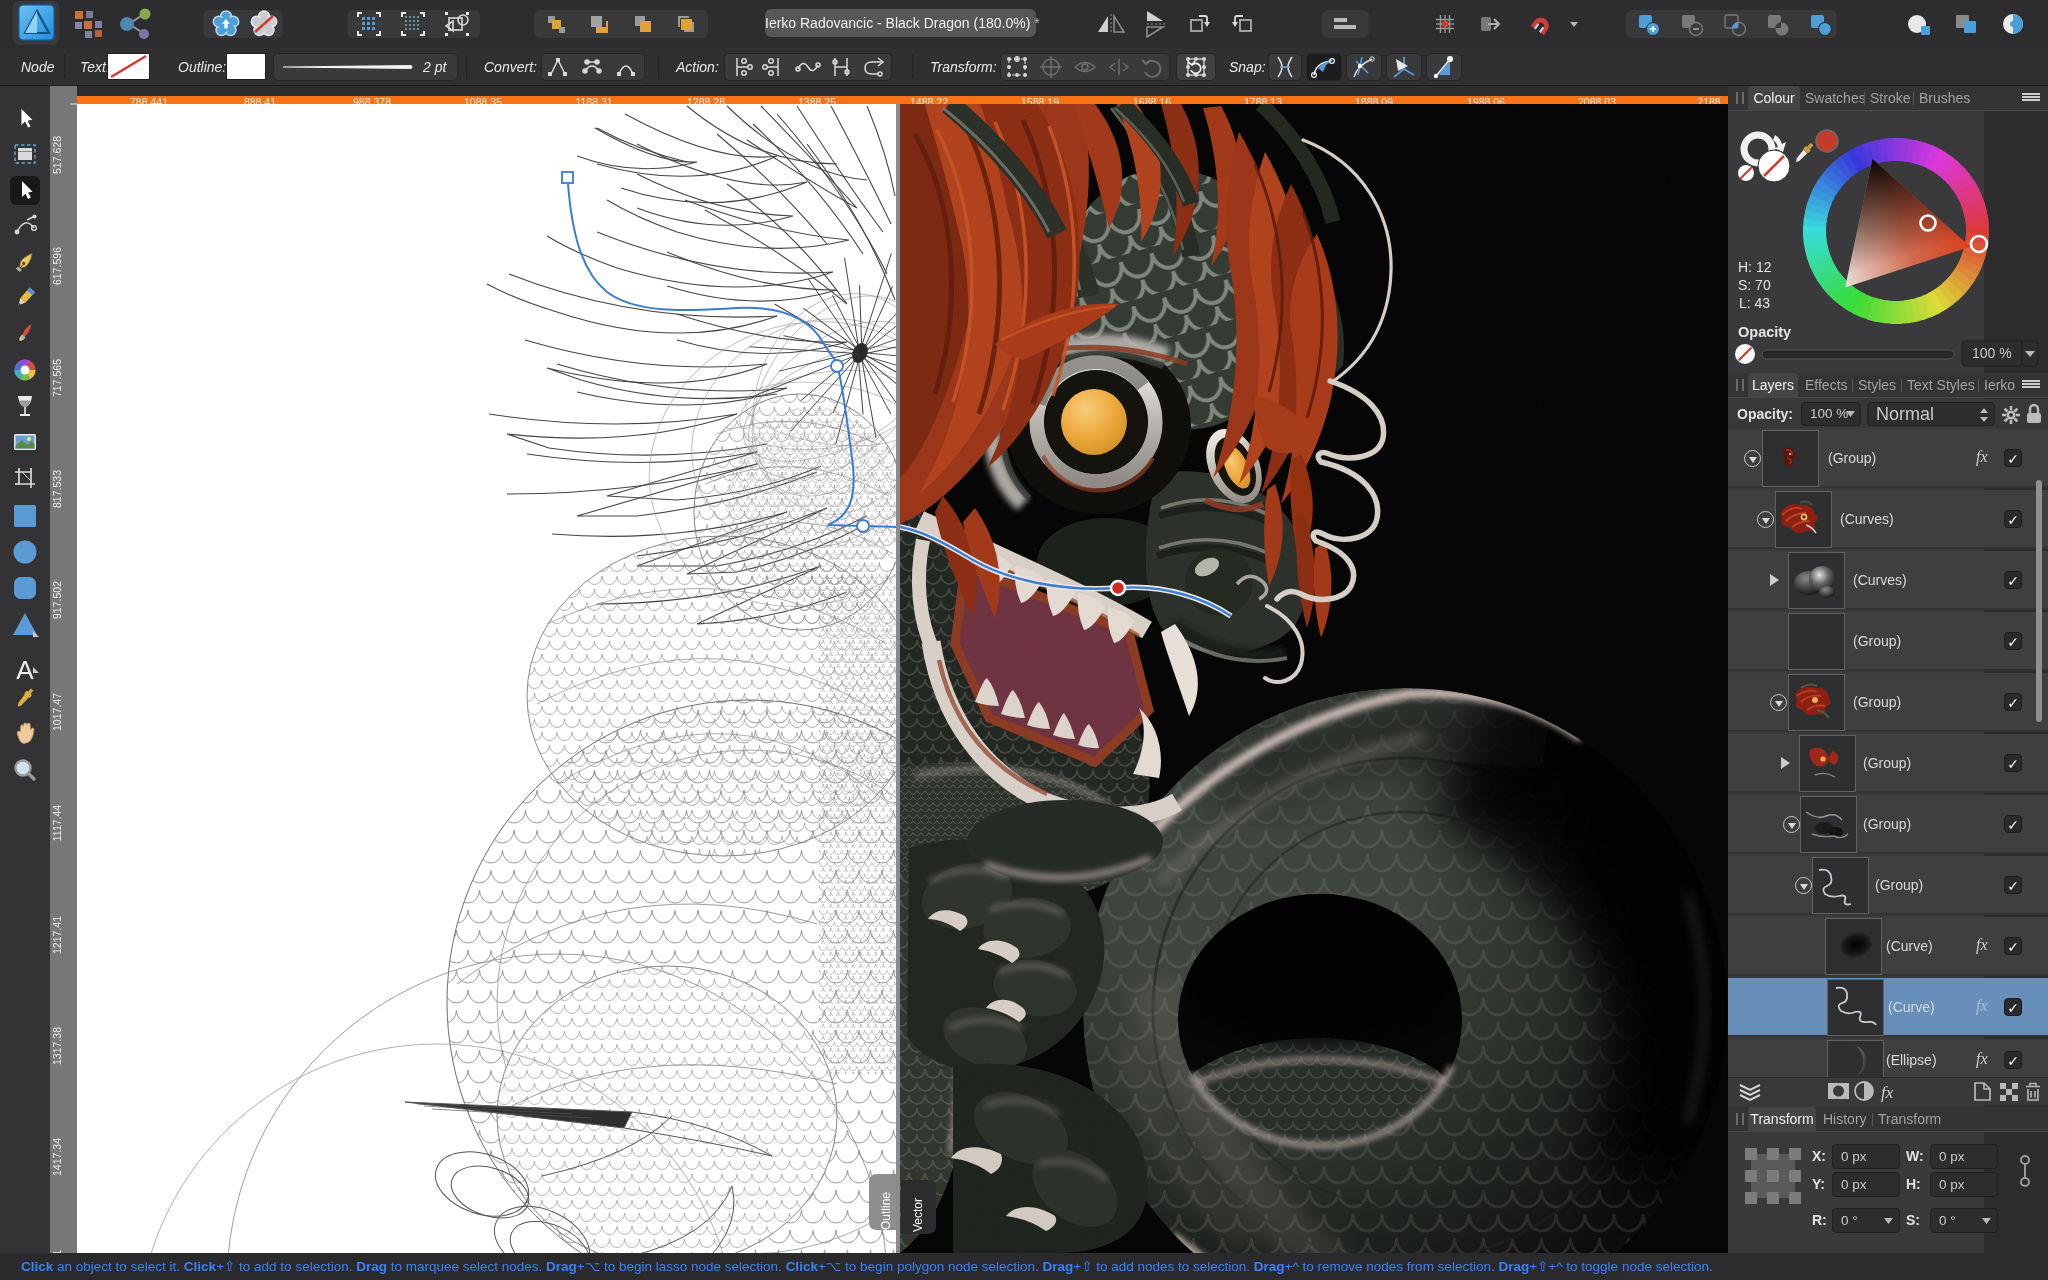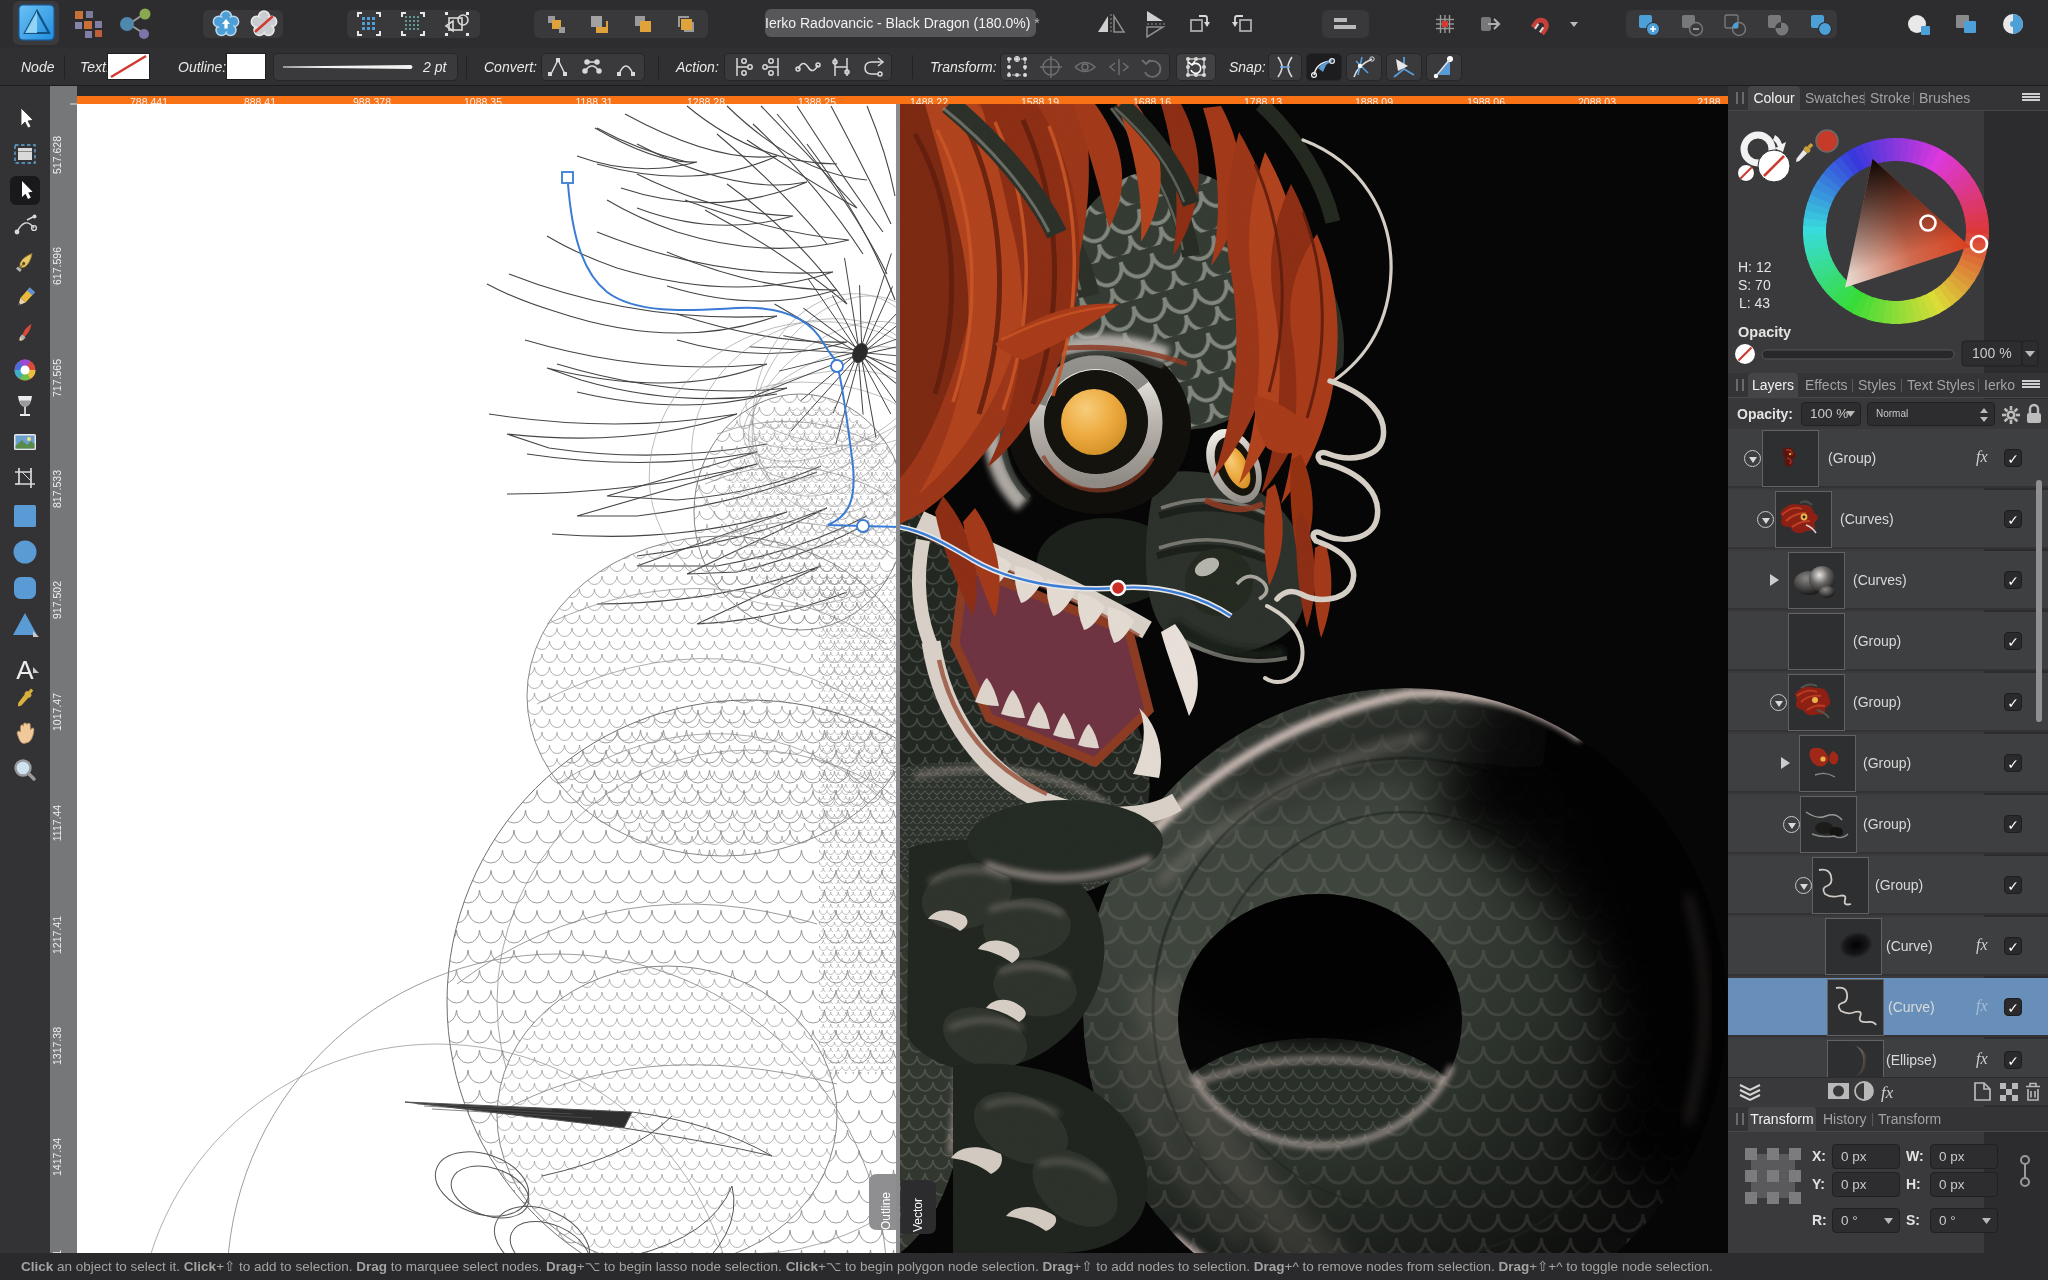--- a/index.html
+++ b/index.html
@@ -51,21 +51,21 @@
     font-size:16px; color:#cfcfcf; }
   .chk { position:absolute; width:18px; height:18px; background:#2a2a2c; border:1px solid #1d1d1f;
     border-radius:4px; color:#fff; font-size:14px; text-align:center; line-height:18px; }
   .exp { position:absolute; width:17px; height:17px; border:1px solid #c9c9c9; border-radius:50%; }
   .exp:after { content:""; position:absolute; left:4px; top:6px;
     border-left:4.5px solid transparent; border-right:4.5px solid transparent; border-top:6px solid #d9d9d9; }
   .expc { position:absolute; width:0; height:0;
     border-top:6px solid transparent; border-bottom:6px solid transparent; border-left:9px solid #cdcdcd; }
   
   #statusbar { position:absolute; left:0; top:1253px; width:1624px; height:27px; background:#2a2a2c;
-    color:#a3a3a3; font-size:13.5px; line-height:27px; white-space:nowrap; }
+    color:#3b82f6; font-size:13.5px; line-height:27px; white-space:nowrap; }
   #statusbar b { font-weight:bold; }
 </style>
 </head>
 <body>
 <div id="page">
   <div id="topbar">
 
     <svg class="abs" style="left:12px;top:0" width="48" height="46" viewBox="0 0 48 46">
       <rect x="1" y="1" width="46" height="44" rx="6" fill="#3a3a3c"></rect>
       <rect x="6" y="4" width="37" height="37" rx="5" fill="#1d4f80"></rect>
@@ -1295,21 +1295,21 @@
         <div></div>
         <div></div>
       </div>
 
     <div class="abs" style="left:0;top:313px;width:320px;height:30px;background:#38383a"></div>
     <span class="abs" style="left:9px;top:320px;font-size:14px;font-weight:bold;color:#e2e2e2">Opacity:</span>
     <div class="field" style="left:73px;top:316px;width:60px;height:24px;font-size:13.5px;line-height:22px"><span style="margin-left:8px">100 %</span>
       <svg class="abs" style="right:4px;top:8px" width="10" height="8">
           <path d="M0 0 L9 0 L4.5 6 Z" fill="#b9b9b9"></path>
         </svg></div>
-    <div class="field" style="left:139px;top:316px;width:128px;height:24px;font-size:10px;line-height:22px"><span style="margin-left:8px">Normal</span>
+    <div class="field" style="left:139px;top:316px;width:128px;height:24px;font-size:18px;line-height:22px"><span style="margin-left:8px">Normal</span>
       <svg class="abs" style="right:5px;top:4px" width="10" height="16">
           <path d="M1 6 L9 6 L5 1 Z M1 10 L9 10 L5 15 Z" fill="#b9b9b9"></path>
         </svg></div>
     <svg class="abs" style="left:272px;top:318px" width="22" height="22" viewBox="0 0 22 22">
       <g fill="#bdbdbd">
           <circle cx="11" cy="11" r="4.5"></circle>
       <g stroke="#bdbdbd" stroke-width="2.6">
             <line x1="11" y1="2" x2="11" y2="6"></line>
             <line x1="11" y1="16" x2="11" y2="20"></line>
             <line x1="2" y1="11" x2="6" y2="11"></line>

